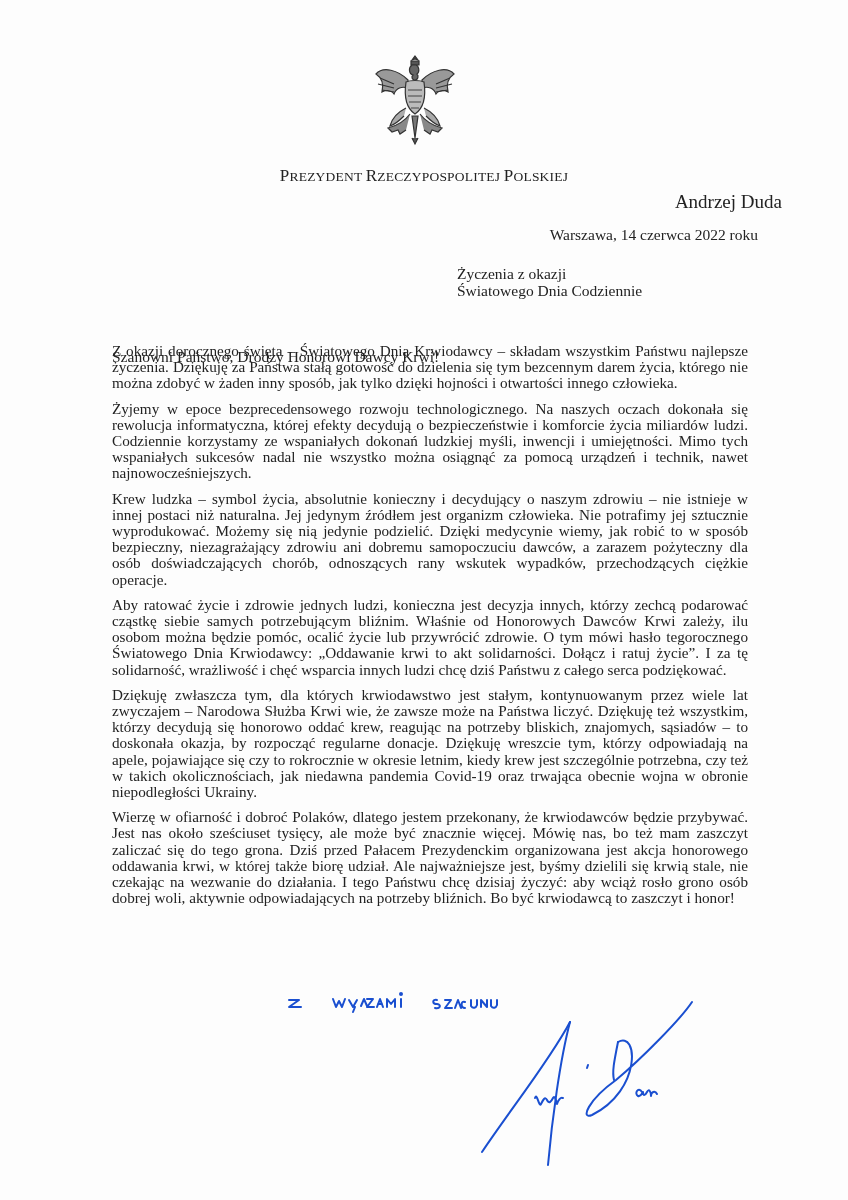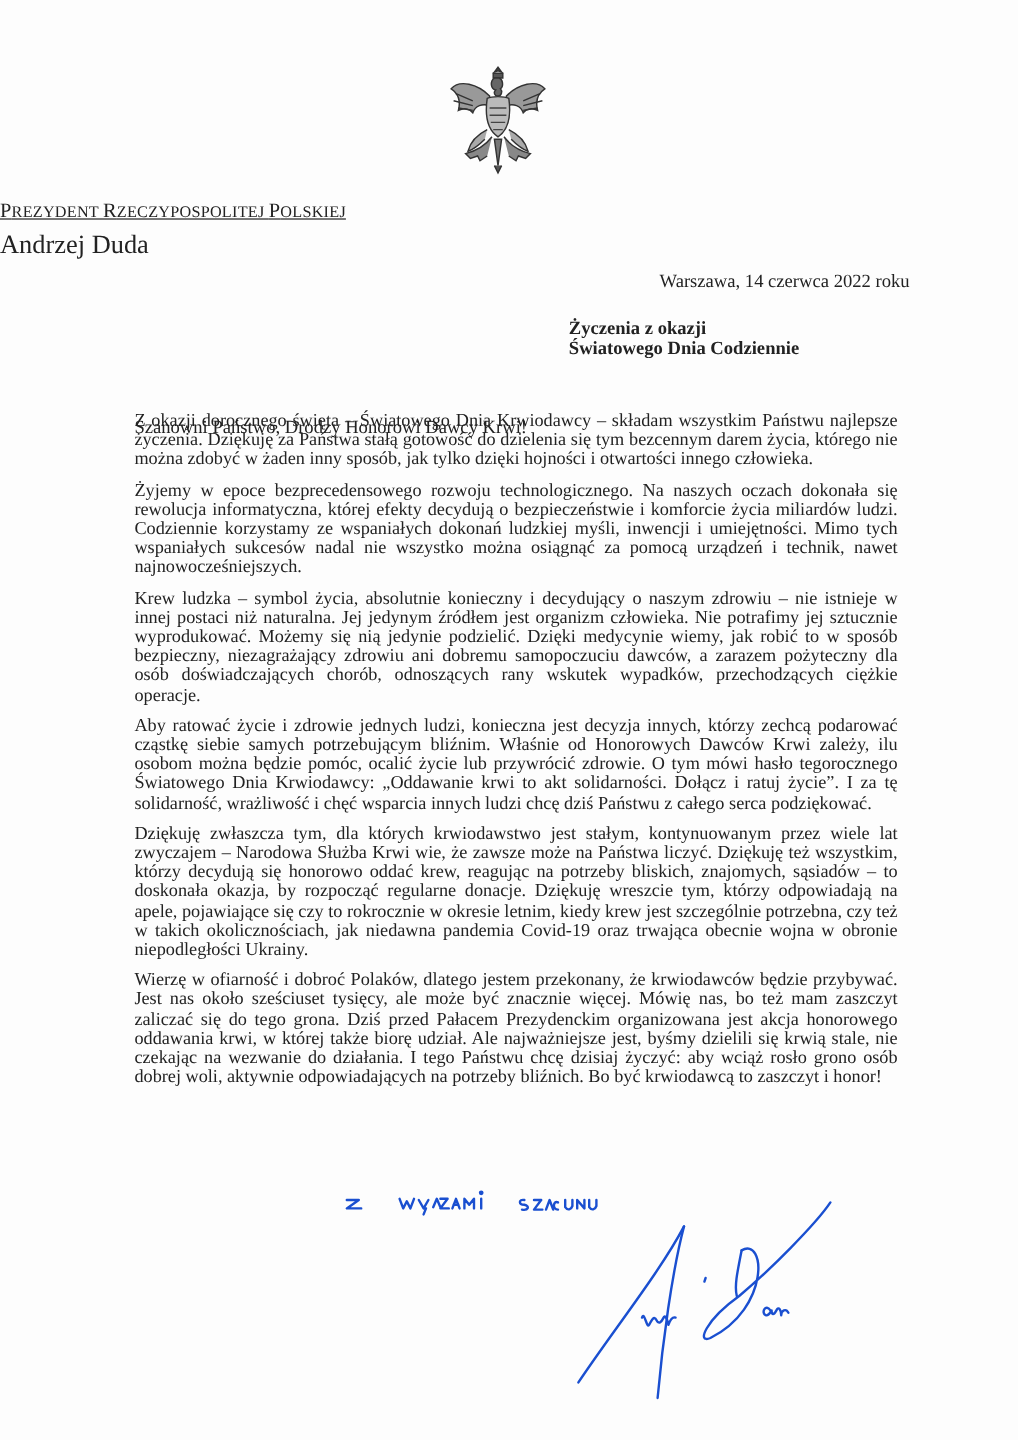--- a/index.html
+++ b/index.html
@@ -2,31 +2,31 @@
 <html><head>
 <meta charset="utf-8">
 <style>
   html, body { margin:0; padding:0; }
   body {
     width:848px; height:1200px; background:#fdfdfd; position:relative; overflow:hidden;
     font-family:"Liberation Serif","DejaVu Serif",serif; color:#222;
   }
   .emblem { position:absolute; left:372px; top:52px; width:86px; height:96px; }
   .title {
-    position:absolute; top:166px; left:0; width:848px; 
-    font-size:17px; letter-spacing:0.2px; color:#222;text-decoration:underline;
+    position:absolute; top:166px; left:0; width:848px; text-align:center;
+    font-size:17px; letter-spacing:0.2px; color:#222;
   }
   .title .cap { font-size:17px; }
   .title .sc { font-size:13.5px; }
   .name {
-    position:absolute; top:191px; left:0; width:782px; text-align:left;
-    font-size:22px;
+    position:absolute; top:191px; left:0; width:782px; text-align:right;
+    font-size:19px;
   }
   .date { position:absolute; top:226px; right:90px; font-size:15.5px; }
-  .subject { position:absolute; top:265px; left:474px; font-size:15.5px; line-height:17px;font-weight:bold; }
+  .subject { position:absolute; top:265px; left:457px; font-size:15.5px; line-height:17px; }
   .salutation { position:absolute; top:318px; left:112px; font-size:15.5px;margin-top:30px; }
   .body {
     position:absolute; top:343px; left:112px; width:636px;
     font-size:15.2px; line-height:16.2px; text-align:justify;
   }
   .body p { margin:0 0 9px 0;font-family:Liberation Serif, serif; }
   .closing { position:absolute; left:287px; top:986px; width:280px; height:28px; }
   .signature { position:absolute; left:480px; top:1000px; width:260px; height:170px; }
 </style>
 </head>

